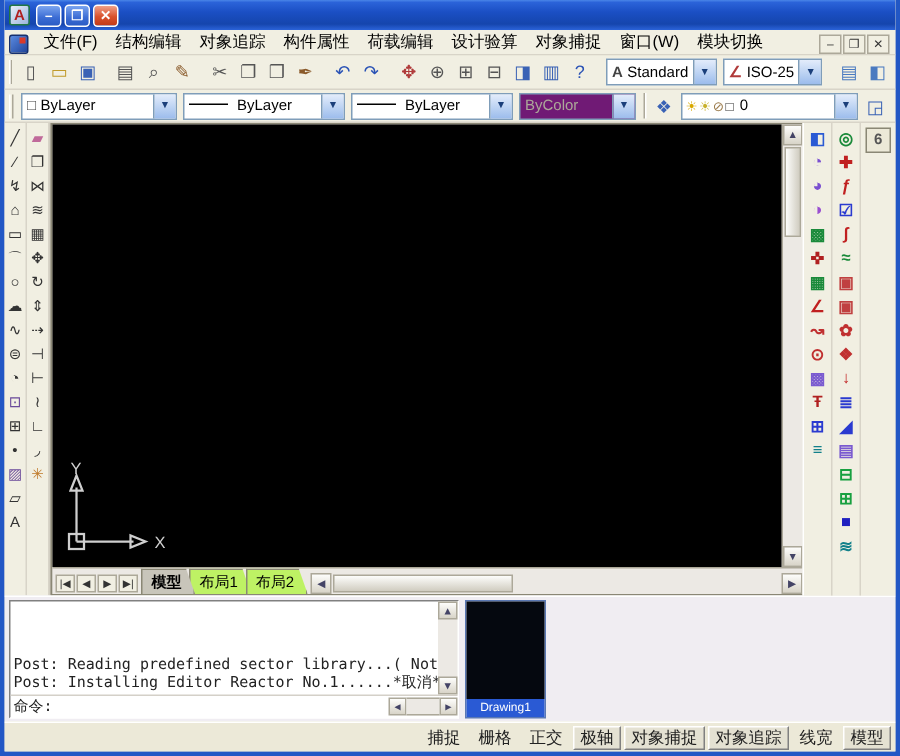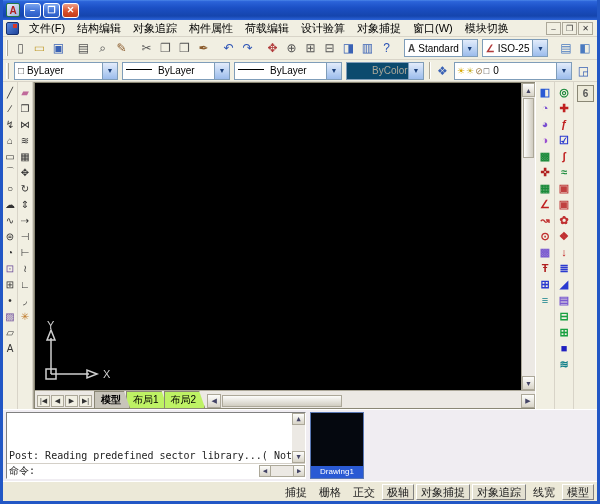--- a/index.html
+++ b/index.html
@@ -12,21 +12,21 @@
     color:#fff; font-size:11px; font-weight:bold; text-shadow:1px 1px 1px #10307a; }
   .appicon { width:14px; height:14px; background:linear-gradient(135deg,#e8eef8,#9ab4dd); border:1px solid #274; border-radius:2px;
     color:#b02020; font-size:10px; font-weight:bold; text-align:center; line-height:13px; margin-right:4px; text-shadow:none; }
   .t-title { flex:1; white-space:nowrap; overflow:hidden; }
   .t-btns { display:flex; gap:2px; }
   .t-btn { width:17px; height:15px; border-radius:3px; border:1px solid #fff;
     background:linear-gradient(180deg,#7aa4ef,#3b6cd4 60%,#2b5cc4); color:#fff; font-size:9px;
     line-height:13px; text-align:center; font-weight:bold; text-shadow:none; }
   .t-btn.close { background:linear-gradient(180deg,#f0a088,#d9512c 55%,#c23a18); }
   
-  .menubar { height:17px; flex:0 0 17px; display:flex; align-items:center; background:#f1efe2;
+  .menubar { height:17px; flex:0 0 17px; display:flex; align-items:flex-end; background:#f1efe2;
     border-bottom:1px solid #d8d4c8; font-size:11px; padding:0 2px; color:#000; }
   .docicon { width:13px; height:13px; margin:0 4px 0 1px; background:linear-gradient(135deg,#5a8ae0,#20449a);
     border:1px solid #16306e; border-radius:2px; position:relative; }
   .docicon::after { content:""; position:absolute; right:1px; top:1px; width:4px; height:4px; background:#d83a2a; }
   .menu-item { padding:1px 6px; white-space:nowrap; }
   .mdi-btns { margin-left:auto; display:flex; gap:1px; padding-right:2px; }
   .mdi-btn { width:15px; height:13px; border:1px solid #aca899; background:#f1efe2; font-size:8px;
     line-height:11px; text-align:center; color:#333; }
   
   .tb { display:flex; align-items:center; background:#f1efe2; border-bottom:1px solid #d8d4c8; padding:1px 2px; }
@@ -34,21 +34,21 @@
   .tb2 { height:22px; flex:0 0 22px; }
   .grip { width:3px; height:16px; margin:0 3px 0 1px; border-left:1px solid #fff; border-right:1px solid #aca899; }
   .tbtn { width:19px; height:19px; display:flex; align-items:center; justify-content:center;
     font-size:12px; color:#444; border:1px solid transparent; }
   .sep { width:1px; height:17px; background:#aca899; margin:0 3px; box-shadow:1px 0 0 #fff; }
   .combo { display:flex; align-items:center; height:18px; background:#fff; border:1px solid #7f9db9;
     font-size:10px; color:#000; margin:0 2px; }
   .combo .cval { flex:1; padding:0 3px; white-space:nowrap; overflow:hidden; }
   .combo .carr { width:15px; height:16px; border-left:1px solid #7f9db9; font-size:7px; color:#1a3f7a;
     background:linear-gradient(180deg,#e3ecfb,#b8d0f2 60%,#9cbcec); display:flex; align-items:center; justify-content:center; }
-  .combo.disabled { background:#0c4a6e; color:#aca899;padding-left:22px; }
+  .combo.disabled { background:#701a75; color:#aca899; }
   .combo.disabled .cval { color:#aca899; }
   .cicon { font-size:10px; padding-left:3px; color:#444; font-weight:bold; }
   .lt-line { display:inline-block; width:26px; height:1px; background:#000; margin:0 3px 2px 3px; vertical-align:middle; }
   .lay-glyph { font-size:9px; margin-right:1px; }
   
   .main { flex:1 1 auto; display:flex; min-height:0; background:#d6d3ce; }
   .dock { background:#f1efe2; display:flex; }
   .dock-left { flex:0 0 31px; border-right:1px solid #aca899; }
   .dock-col { display:flex; flex-direction:column; align-items:center; padding-top:2px; }
   .dock-col.dl { width:15px; border-right:1px solid #d8d4c8; }
@@ -367,21 +367,21 @@
         </div>
       <div class="lockbtn">6</div>
     </div>
   </div>
 
   <div class="cmdarea">
     <div class="cmdbox">
       <div class="cmd-hist">
         <div class="cmd-lines">
           
-        <div>Post: Reading predefined sector library...( Not predefin</div></div>
+        <div>Post: Reading predefined sector library...( Not predefin</div><div>Post: Installing Editor Reactor No.1......*取消*</div></div>
         <div class="cmd-vscroll">
           <div class="sb-btn">▲</div>
           <div style="flex:1;"></div>
           <div class="sb-btn">▼</div>
         </div>
       </div>
       <div class="cmd-prompt-row">
         <div class="cmd-prompt">命令:</div>
         <div class="cmd-hscroll">
           <div class="hsb-btn">◀</div>

